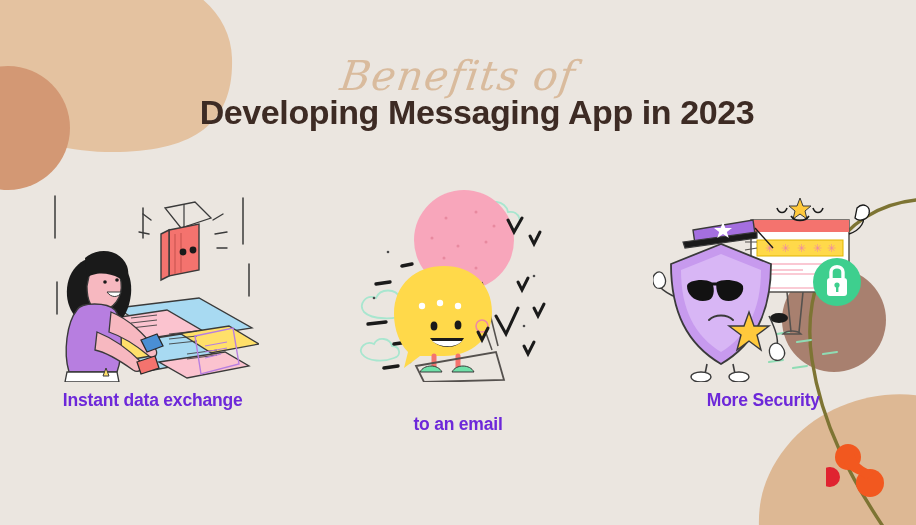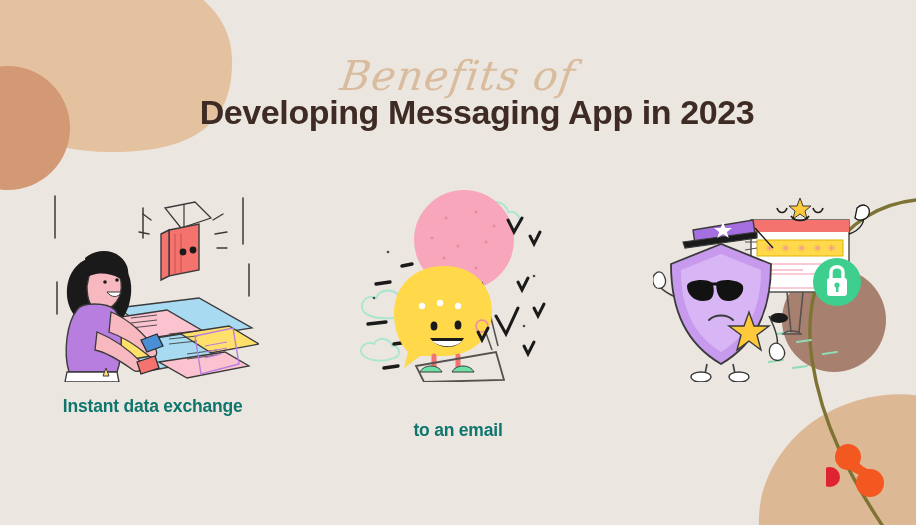--- a/index.html
+++ b/index.html
@@ -80,28 +80,28 @@
   }
   .art {
     width: 100%;
     height: 196px;
     display: flex;
     align-items: flex-end;
     justify-content: center;
   }
   .art svg { display: block; }
   .caption {
-    margin-top: 12px;
+    margin-top: 6px;
     text-align: center;
     font-family: "Liberation Sans", sans-serif;
     font-weight: 700;
     font-size: 17.5px;
     line-height: 24px;
     letter-spacing: -0.2px;
-    color: #0f766e;
+    color: #6d28d9;
     max-width: 230px;
   }
 
   
   .logo {
     position: absolute;
     right: 26px;
     bottom: 26px;
     width: 64px;
     height: 56px;
@@ -380,20 +380,21 @@
           <g stroke="#3a3a3a" stroke-width="1.6" fill="none">
             <path d="M54 178 L52 188"></path>
             <path d="M80 178 L82 188"></path>
           </g>
           <g fill="#ffffff" stroke="#3a3a3a" stroke-width="1.4">
             <ellipse cx="48" cy="191" rx="10" ry="5"></ellipse>
             <ellipse cx="86" cy="191" rx="10" ry="5"></ellipse>
           </g>
         </svg>
       </div>
+      <div class="caption">More Security</div>
     </div>
   </div>
 
   <svg class="logo" viewBox="0 0 64 56" xmlns="http://www.w3.org/2000/svg">
     <circle cx="22" cy="14" r="13" fill="#f2581f"></circle>
     <circle cx="44" cy="40" r="14" fill="#f2581f"></circle>
     <path d="M18 20 C26 32 34 30 40 36 L48 30 C40 24 32 24 28 10 Z" fill="#f2581f"></path>
     <circle cx="4" cy="34" r="10" fill="#e02330"></circle>
   </svg>
 

